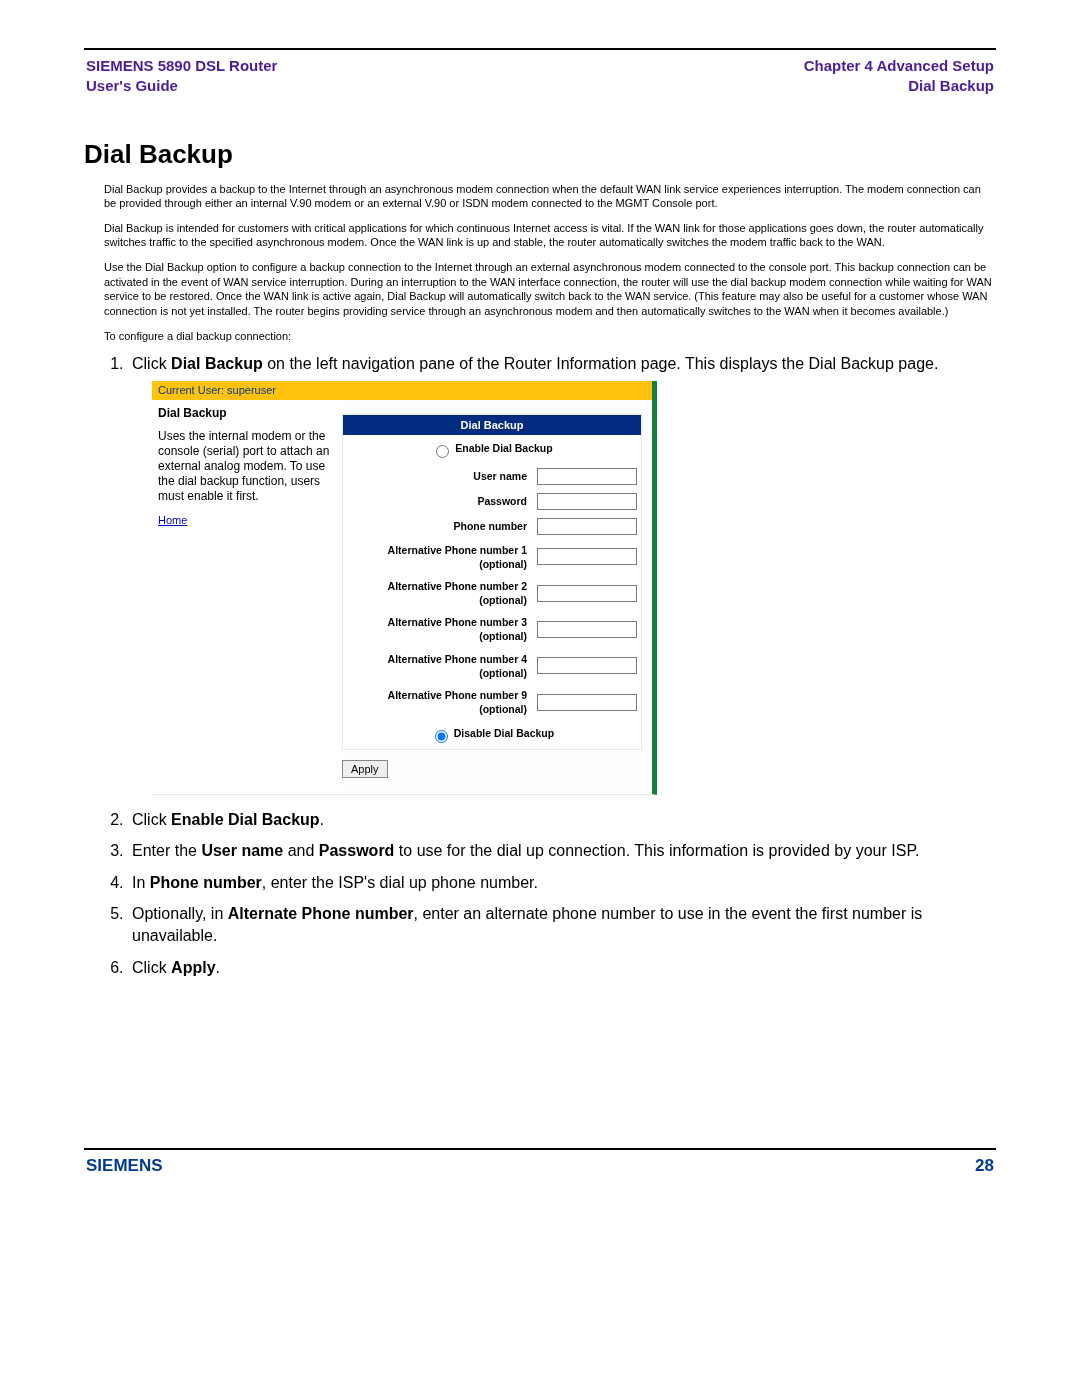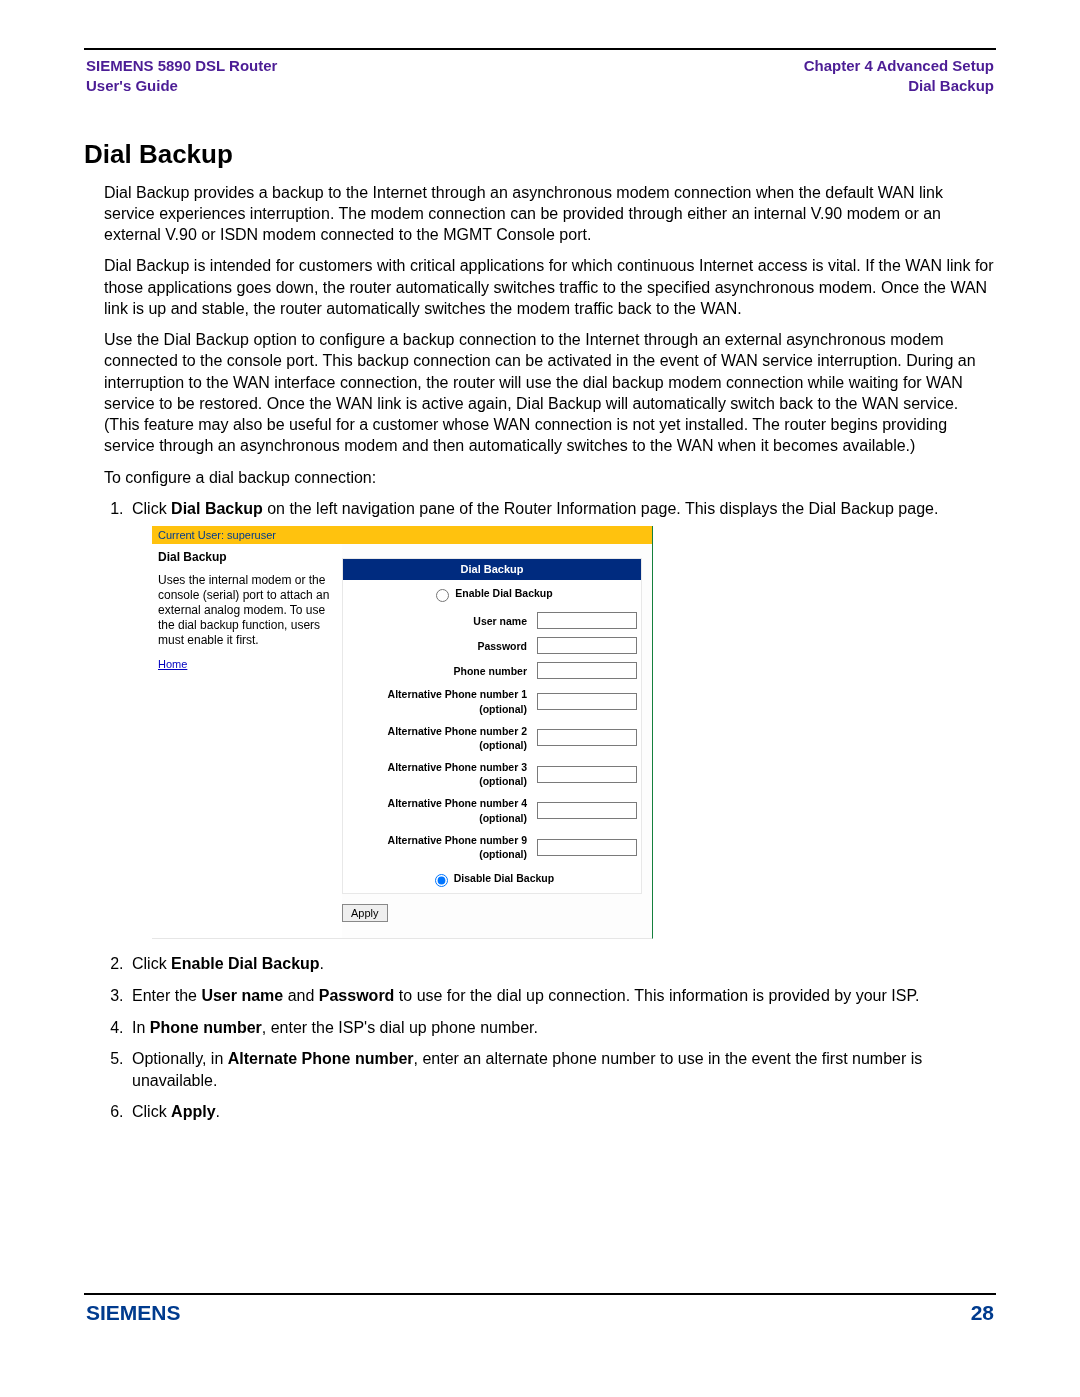--- a/index.html
+++ b/index.html
@@ -30,42 +30,42 @@
   }
   .header-left, .header-right { line-height: 1.35; }
   .header-right { text-align: right; }
 
   h1.section-title {
     font-size: 26px;
     font-weight: bold;
     margin: 36px 0 12px 0;
   }
   .body-text {
-    font-size: 16px;
+    font-size: 11px;
     line-height: 1.33;
     margin: 10px 0 10px 20px;
   }
   ol.steps {
     font-size: 16px;
     line-height: 1.35;
     padding-left: 40px;
     margin: 6px 0 6px 4px;
   }
   ol.steps li { margin: 8px 0 10px 0; padding-left: 4px; }
   ol.steps li .b { font-weight: bold; }
 
   
   .app-shot {
     margin: 6px 0 14px 20px;
     width: 500px;
     font-family: Tahoma, Arial, sans-serif;
     font-size: 11px;
     color: #000;
     border-bottom: 1px solid #e6e6e6;
-    border-right: 1px solid #15803d;
+    border-right: 5px solid #15803d;
   }
   .current-user-bar {
     background: #ffc20e;
     color: #003b8e;
     font-size: 11px;
     padding: 2px 6px;
   }
   .app-body {
     display: flex;
     align-items: stretch;
@@ -152,21 +152,21 @@
   .footer-rule {
     border: none;
     border-top: 2px solid #000;
     margin: 170px 0 0 0;
   }
   .footer-bar {
     display: flex;
     justify-content: space-between;
     font-weight: bold;
     color: #003b8e;
-    font-size: 21px;
+    font-size: 17px;
     padding: 6px 2px 0 2px;
   }
 </style>
 </head>
 <body>
 
 <div class="page">
 
   <hr class="rule">
   <div class="header-bar">

